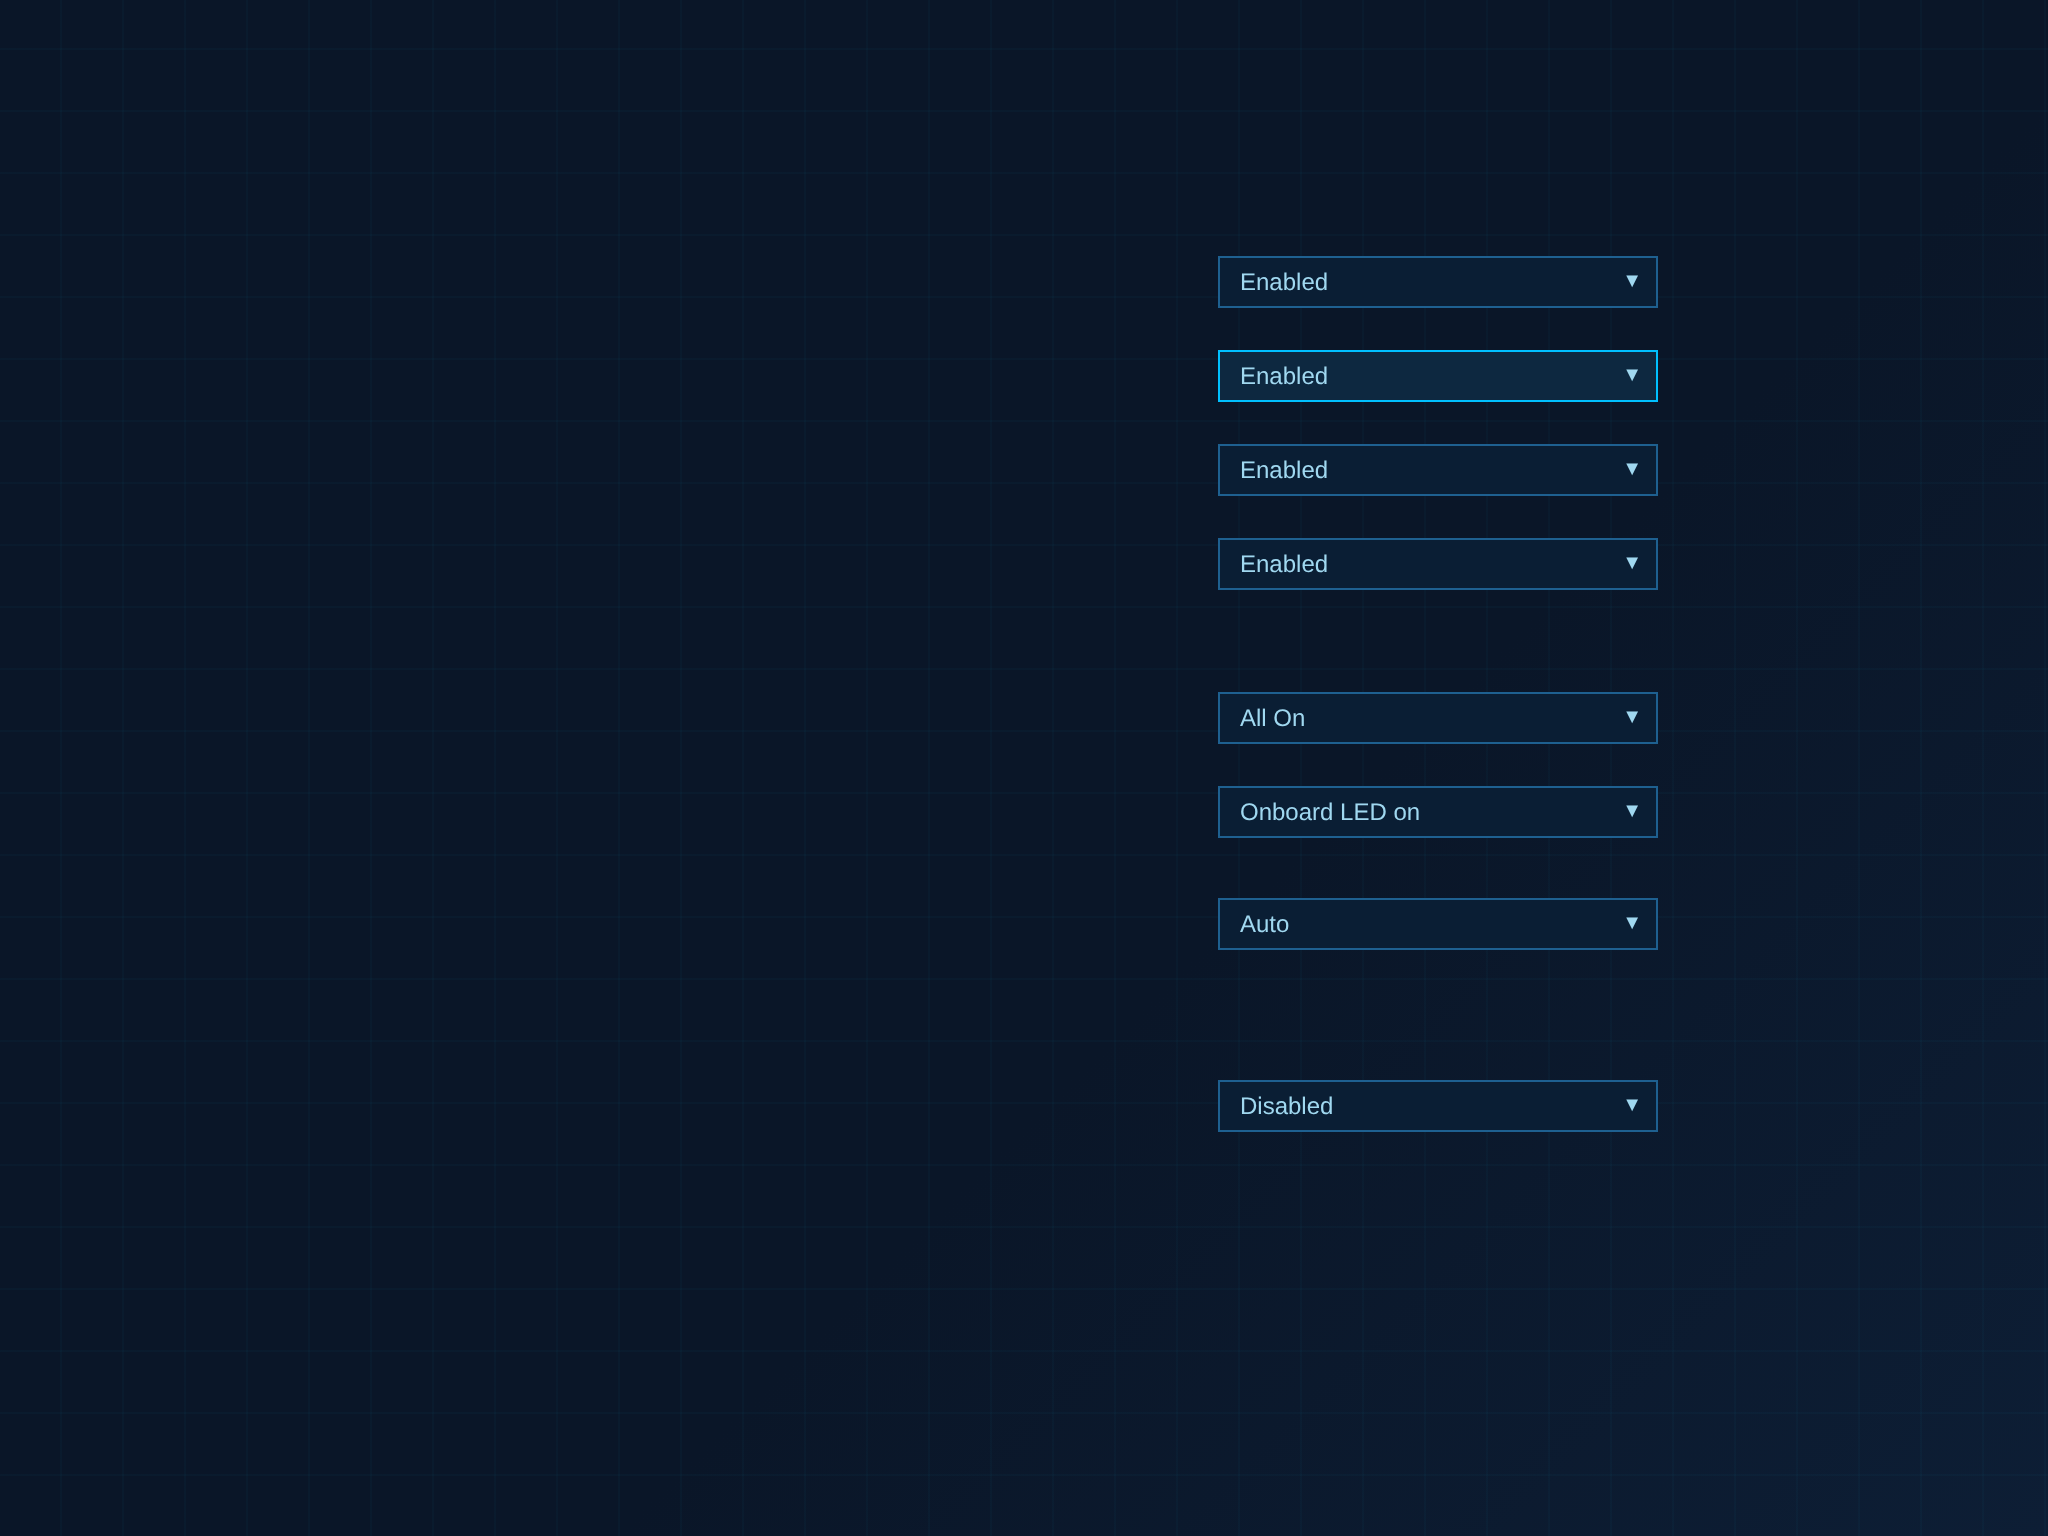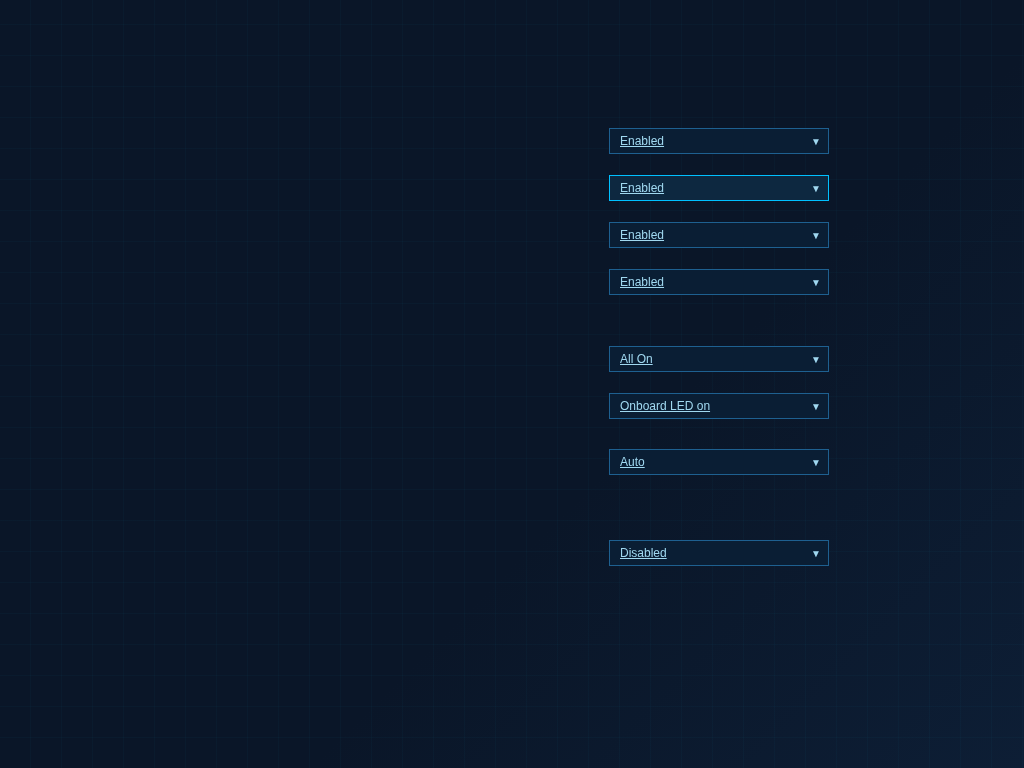--- a/index.html
+++ b/index.html
@@ -198,21 +198,20 @@
     .setting-select {
       appearance: none;
       background: #0a1e34;
       border: 1px solid #1e6090;
       color: #a0d8f0;
       padding: 5px 28px 5px 10px;
       font-size: 12px;
       width: 100%;
       cursor: pointer;
       outline: none;
-      text-decoration: underline;
     }
     .select-arrow {
       position: absolute;
       right: 8px;
       top: 50%;
       transform: translateY(-50%);
       color: #a0d8f0;
       pointer-events: none;
       font-size: 10px;
     }

